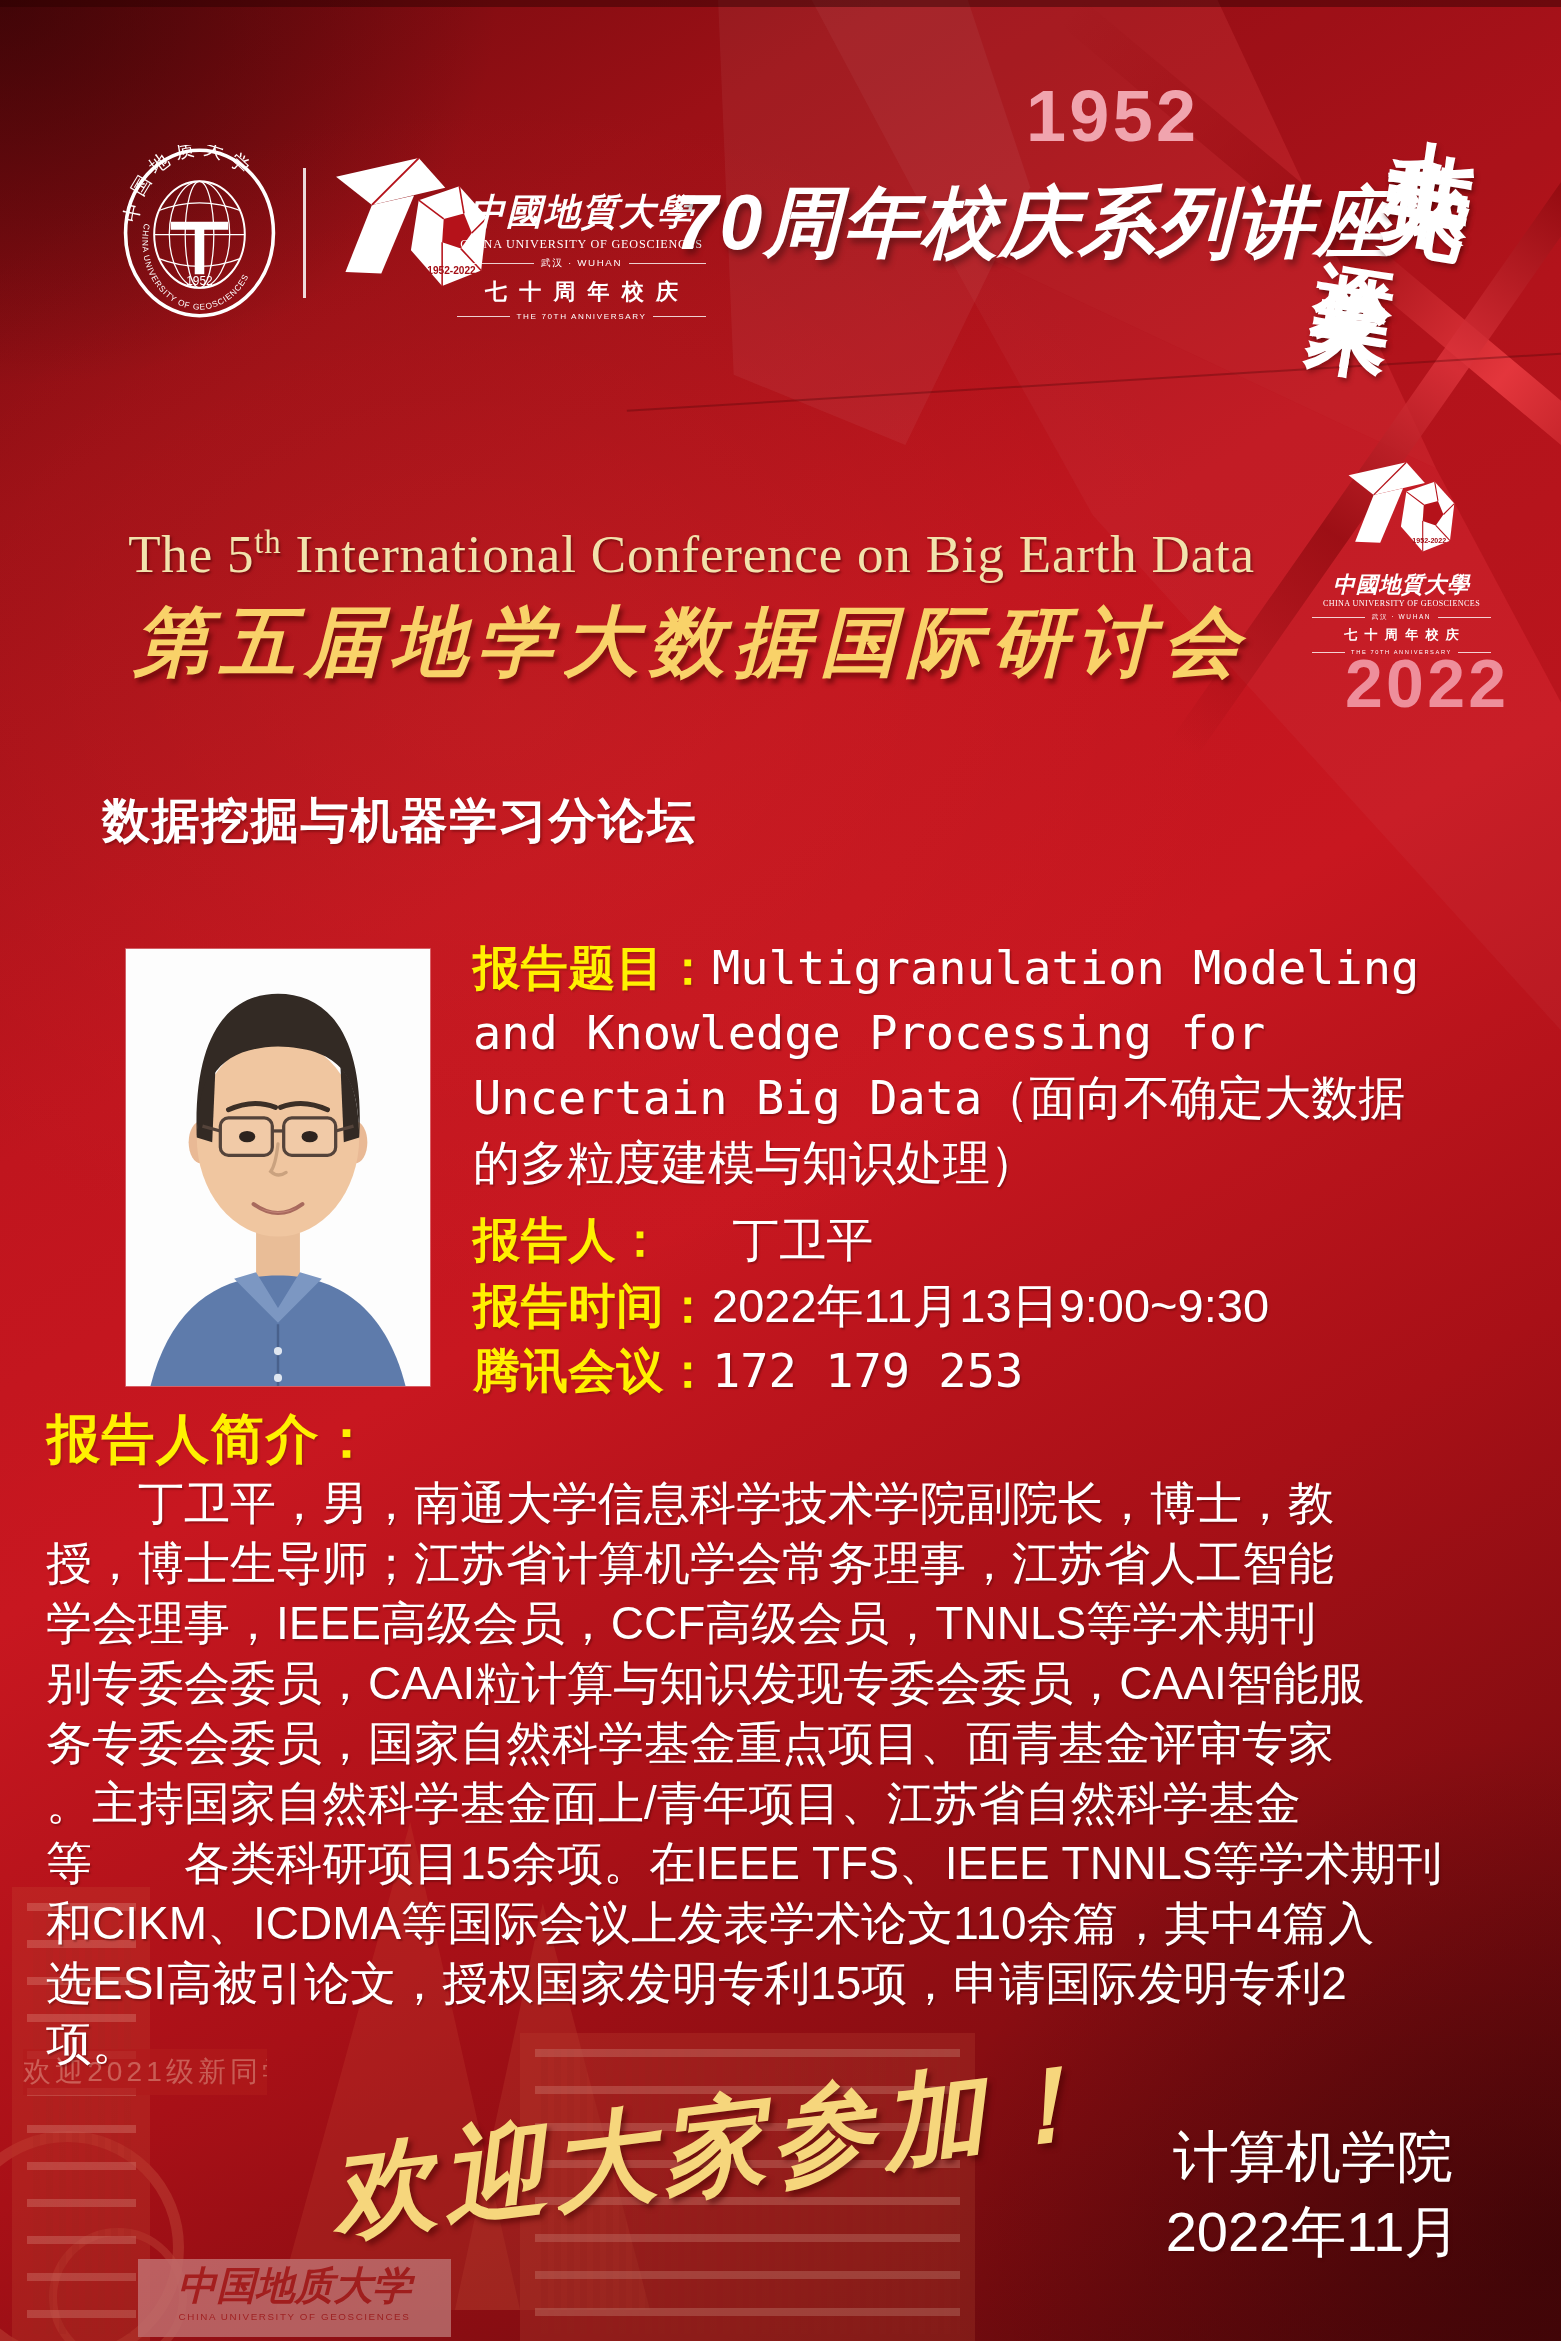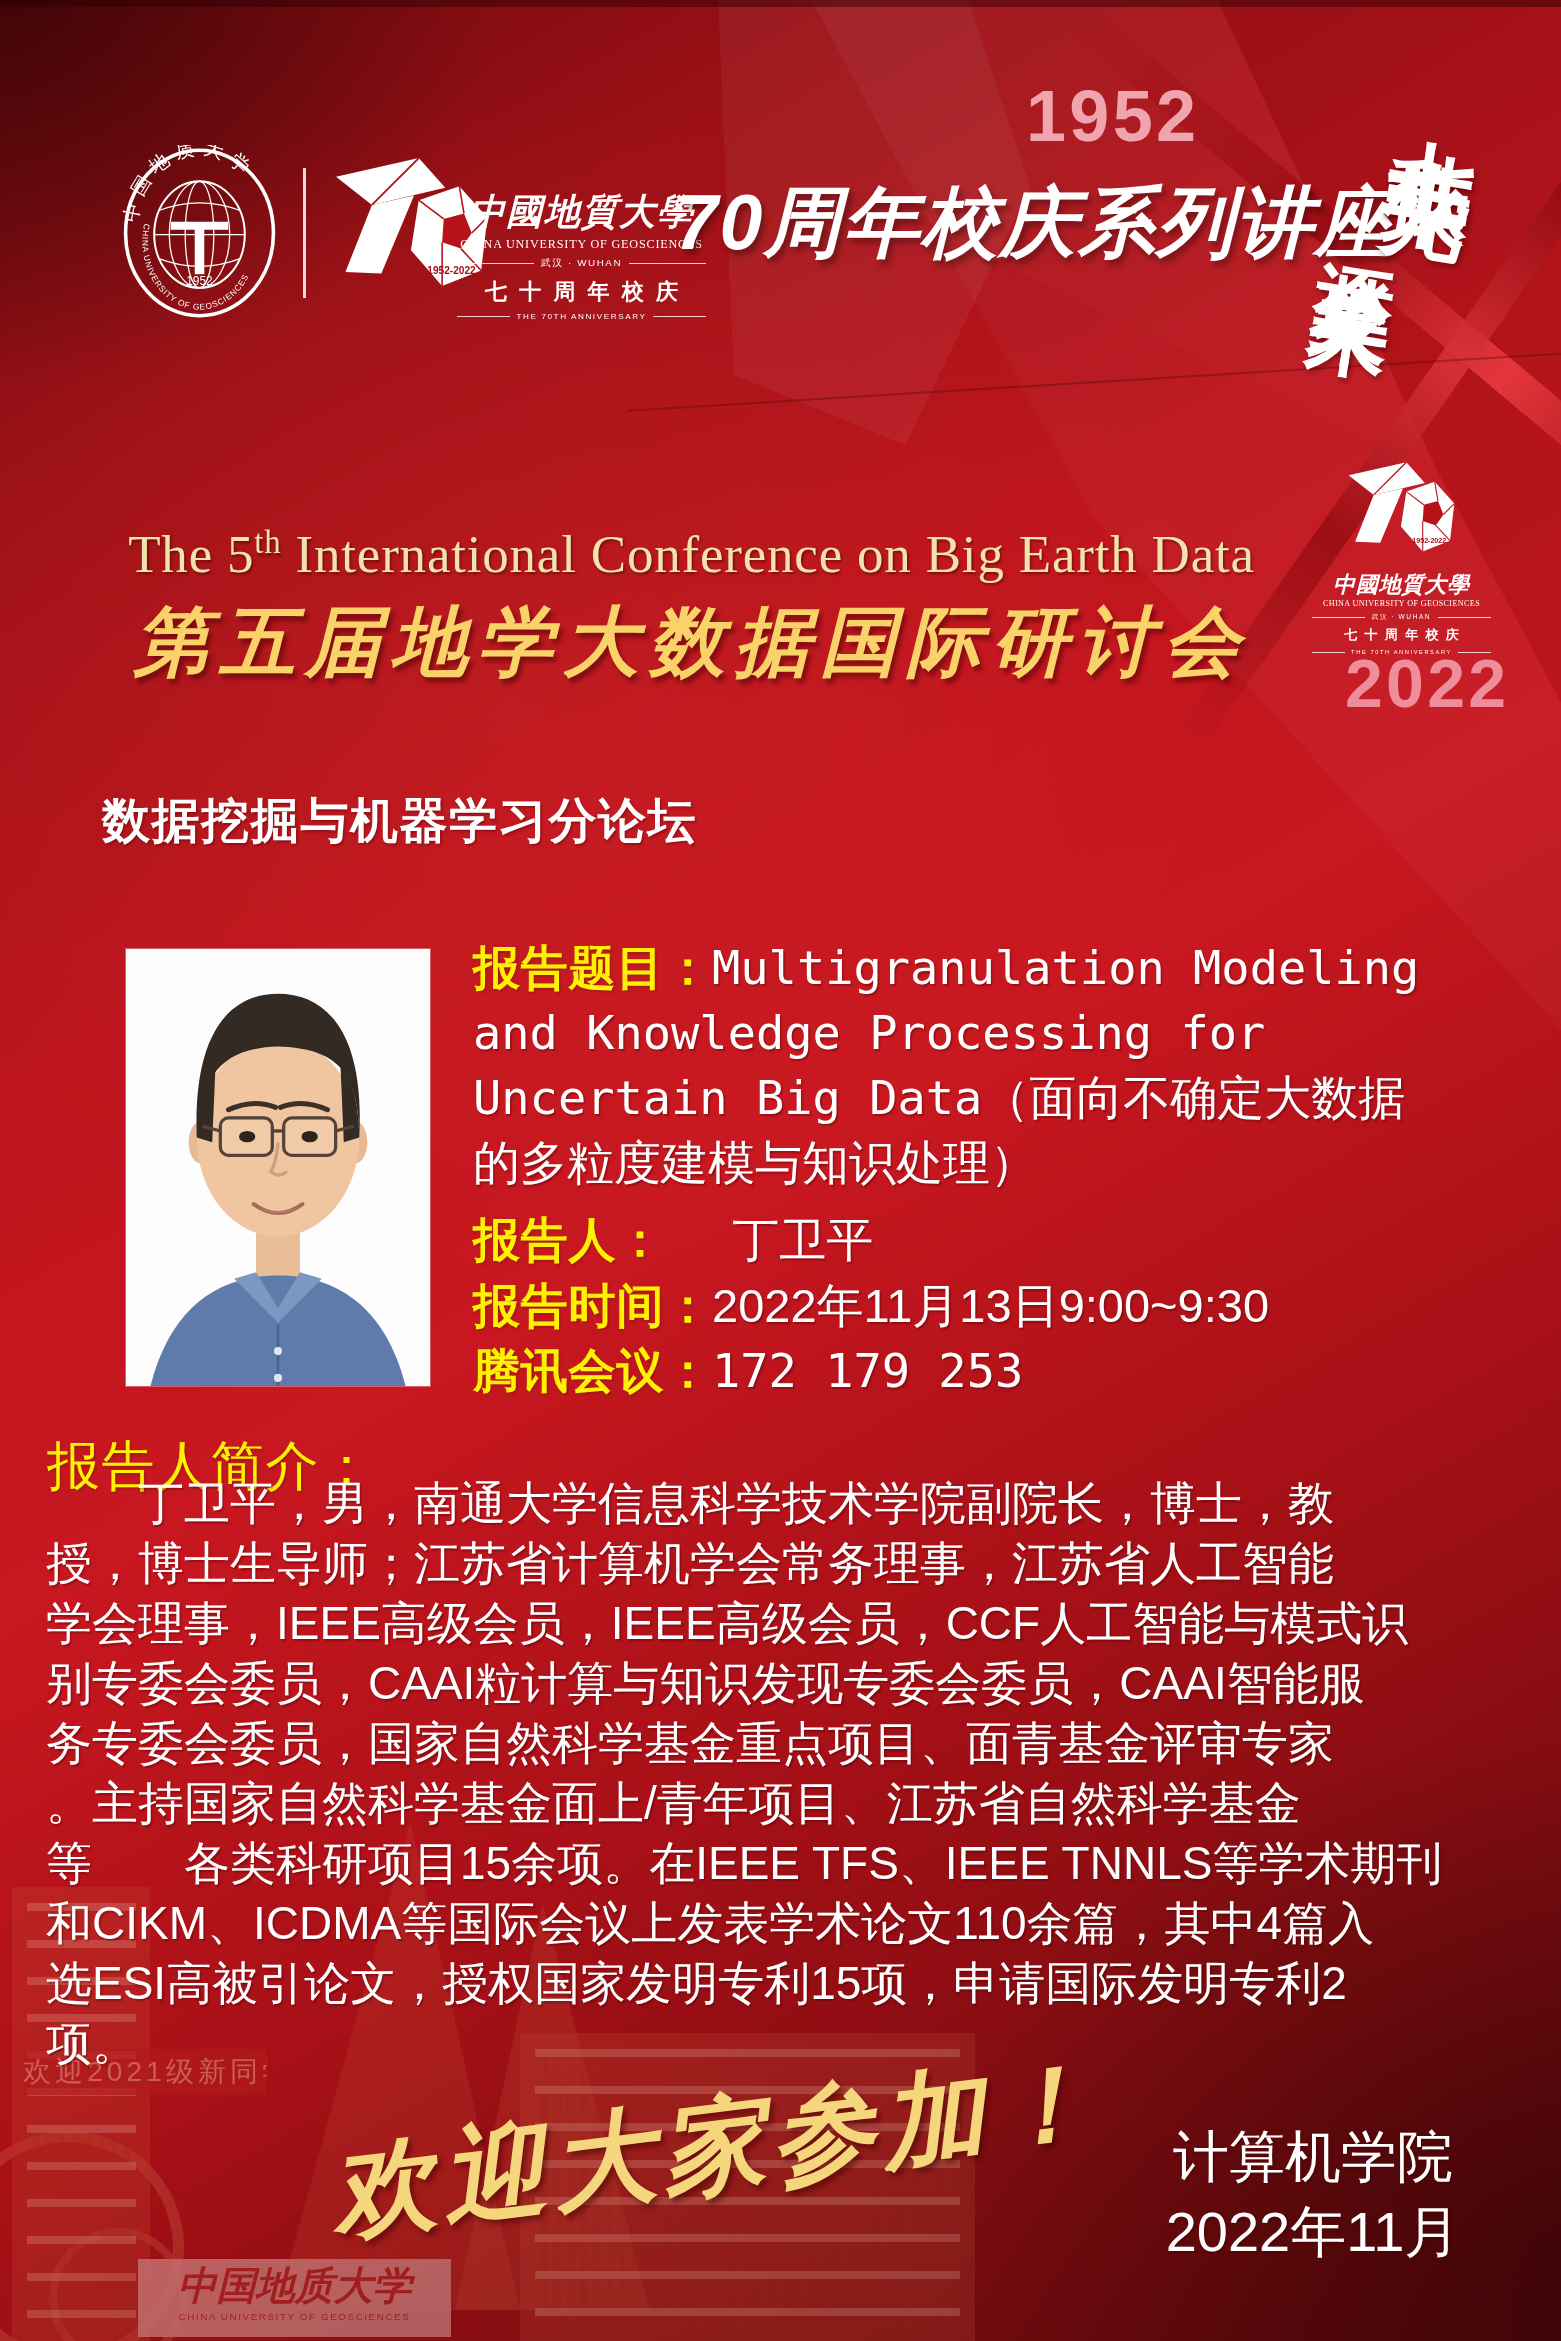--- a/index.html
+++ b/index.html
@@ -74,22 +74,22 @@
   .photo{position:absolute;left:126px;top:949px;width:304px;height:437px;background:#fff;box-shadow:0 0 0 0.8px rgba(255,255,255,.4);}
   .info{position:absolute;left:473px;top:935px;width:1073px;}
   .info-line{font-size:47px;line-height:65px;white-space:nowrap;}
   .lbl{color:#fff100;font-weight:700;letter-spacing:0.8px;text-shadow:1.6px 1.6px 1.6px rgba(90,30,0,.3);}
   .val{color:#fff;text-shadow:1.6px 2.4px 1.6px rgba(60,0,0,.35);}
   .mono{font-family:"DejaVu Sans Mono", monospace;}
   .row-gap{margin-top:11.4px;line-height:67px;}
   .speaker-name{margin-left:68px;}
 
   
-  .bio-heading{position:absolute;left:47px;top:1404px;font-size:53px;font-weight:400;color:#fff100;letter-spacing:1.6px;
-    text-shadow:1.6px 2.4px 1.6px rgba(90,30,0,.3);margin-top:27px;}
+  .bio-heading{position:absolute;left:47px;top:1404px;font-size:53px;font-weight:700;color:#fff100;letter-spacing:1.6px;
+    text-shadow:1.6px 2.4px 1.6px rgba(90,30,0,.3);}
   .bio{position:absolute;left:46px;top:1473px;width:1488px;}
   .bio-line{font-size:46px;line-height:60px;white-space:nowrap;color:#fff;font-weight:500;
     text-shadow:1.6px 2.4px 1.6px rgba(60,0,0,.35);}
 
   
   .welcome{position:absolute;left:329px;top:2078px;font-size:104px;font-weight:bold;font-style:italic;
     font-family:"DejaVu Serif", serif;color:#f6d67c;letter-spacing:6.5px;transform:rotate(-7deg);white-space:nowrap;
     text-shadow:3.3px 4.9px 4.9px rgba(70,0,0,.5);}
   .org-block{position:absolute;left:1138px;top:2119px;width:350px;text-align:center;font-size:56px;line-height:75px;font-weight:500;
     text-shadow:1.6px 2.4px 2.4px rgba(60,0,0,.4);}
@@ -277,21 +277,21 @@
     <div class="info-line val mono">的多粒度建模与知识处理）</div>
     <div class="info-line row-gap"><span class="lbl">报告人：</span><span class="val speaker-name">丁卫平</span></div>
     <div class="info-line"><span class="lbl">报告时间：</span><span class="val">2022年11月13日9:00~9:30</span></div>
     <div class="info-line"><span class="lbl">腾讯会议：</span><span class="val mono">172 179 253</span></div>
   </div>
 
   <div class="bio-heading">报告人简介：</div>
   <div class="bio">
     <div class="bio-line">　　丁卫平，男，南通大学信息科学技术学院副院长，博士，教</div>
     <div class="bio-line">授，博士生导师；江苏省计算机学会常务理事，江苏省人工智能</div>
-    <div class="bio-line">学会理事，IEEE高级会员，IEEE高级会员，CCF人工智能与模式识</div>
+    <div class="bio-line">学会理事，IEEE高级会员，CCF高级会员，TNNLS等学术期刊</div>
     <div class="bio-line">别专委会委员，CAAI粒计算与知识发现专委会委员，CAAI智能服</div>
     <div class="bio-line">务专委会委员，国家自然科学基金重点项目、面青基金评审专家</div>
     <div class="bio-line">。主持国家自然科学基金面上/青年项目、江苏省自然科学基金</div>
     <div class="bio-line">等　　各类科研项目15余项。在IEEE TFS、IEEE TNNLS等学术期刊</div>
     <div class="bio-line">和CIKM、ICDMA等国际会议上发表学术论文110余篇，其中4篇入</div>
     <div class="bio-line">选ESI高被引论文，授权国家发明专利15项，申请国际发明专利2</div>
     <div class="bio-line">项。</div>
   </div>
 
   <div class="welcome">欢迎大家参加！</div>

